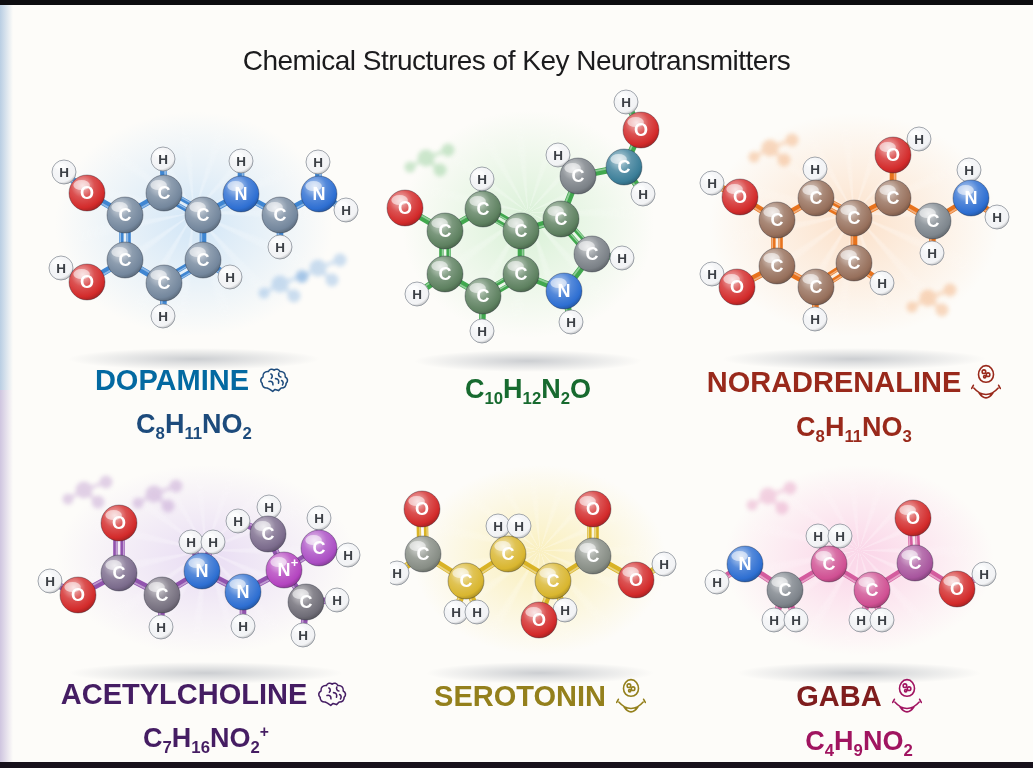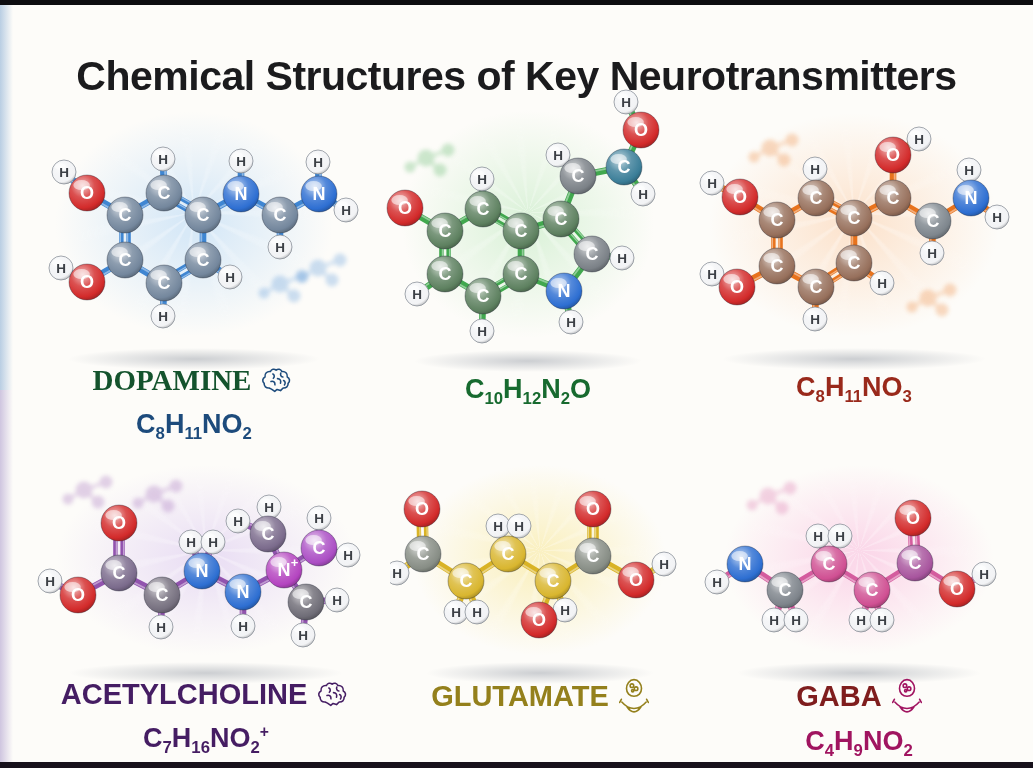--- a/index.html
+++ b/index.html
@@ -8,21 +8,21 @@
     background:#fdfcf9;font-family:"Liberation Sans",sans-serif;
   }
   .bar-top{position:absolute;top:0;left:0;right:0;height:5px;background:#0d0d10;z-index:9;}
   .bar-bottom{position:absolute;bottom:0;left:0;right:0;height:6px;background:#17111b;z-index:9;}
   .edge-left-top{position:absolute;left:0;top:0;width:13px;height:390px;z-index:8;
     background:linear-gradient(to right, rgba(140,175,212,.6), rgba(140,175,212,0));}
   .edge-left-bottom{position:absolute;left:0;top:390px;width:13px;height:372px;z-index:8;
     background:linear-gradient(to right, rgba(168,152,202,.55), rgba(168,152,202,0));}
   .title{
     position:absolute;top:26px;left:0;width:100%;text-align:center;
-    font-size:41px;font-weight:700;color:#1b1b1d;letter-spacing:-.5px;
+    font-size:28px;font-weight:400;color:#1b1b1d;letter-spacing:-.5px;
   }
   .card{position:absolute;}
   #card-dopamine{left:28px;top:88px;width:332px;}
   #card-serotonin{left:378px;top:86px;width:300px;}
   #card-noradrenaline{left:680px;top:90px;width:348px;}
   #card-acetylcholine{left:26px;top:446px;width:360px;}
   #card-glutamate{left:390px;top:446px;width:300px;}
   #card-gaba{left:698px;top:446px;width:322px;}
   .glow,.rays{position:absolute;left:-12px;right:-12px;top:-8px;pointer-events:none;}
   .rays{opacity:.55;}
@@ -240,21 +240,21 @@
         <text x="252" y="127" dy=".35em" text-anchor="middle" font-size="18" font-weight="bold" fill="#ffffff" font-family="&quot;Liberation Sans&quot;,sans-serif">C</text>
       </g>
       <g>
         <circle cx="291" cy="106" r="18" fill="url(#gr0-3)" stroke="rgba(30,35,50,.35)" stroke-width="1"></circle>
         <ellipse cx="285.6" cy="98.08" rx="8.280000000000001" ry="5.040000000000001" fill="rgba(255,255,255,.55)"></ellipse>
         <text x="291" y="106" dy=".35em" text-anchor="middle" font-size="18" font-weight="bold" fill="#ffffff" font-family="&quot;Liberation Sans&quot;,sans-serif">N</text>
       </g>
     </svg>
   <div class="shadow" style="top: 260px;"></div>
   <div class="label-row">
-    <span class="mol-name" style="color: #14532d; font-family: Liberation Serif, serif;">DOPAMINE</span>
+    <span class="mol-name" style="color: #0369a1;">DOPAMINE</span>
     <span class="mol-icon" style="color: rgb(29, 75, 124);">
         <svg width="34" height="28" viewBox="0 0 36 30" fill="none" stroke="currentColor" stroke-width="1.7" stroke-linecap="round" stroke-linejoin="round">
           <path d="M8.5 22.5c-3.2.3-5.7-2-5.3-4.9-2.4-2-1.9-5.6.9-6.9-.7-3.5 2.3-6.5 5.8-5.8C11 2.2 14 1.6 16 3.4c2-1.8 5-1.2 6.1 1.5 3.5-.7 6.5 2.3 5.8 5.8 2.8 1.3 3.3 4.9.9 6.9.4 2.9-2.1 5.2-5.3 4.9l-2.8 2.8-3.7-1.2-2.5 2-3.5-2.4-2.5-1.2z"></path>
           <path d="M12.5 7.5c1.8 1 2 3.2.5 4.6M21 6.5c-.8 1.8.2 3.8 2.2 4.2M10.5 15.5c2.6-.8 4.6.8 4.2 3.6M17.5 12.5c2.6 0 4 2 3.2 4.8M24 14.5c1.8 1 2.2 3 .9 4.7"></path>
         </svg>
       </span>
   </div>
   <div class="mol-formula" style="color: rgb(29, 75, 124);"><span>C</span><sub>8</sub><span>H</span><sub>11</sub><span>N</span><span>O</span><sub>2</sub></div>
 </section>
 
@@ -679,20 +679,33 @@
         <ellipse cx="247.6" cy="123.08" rx="8.280000000000001" ry="5.040000000000001" fill="rgba(255,255,255,.55)"></ellipse>
         <text x="253" y="131" dy=".35em" text-anchor="middle" font-size="18" font-weight="bold" fill="#ffffff" font-family="&quot;Liberation Sans&quot;,sans-serif">C</text>
       </g>
       <g>
         <circle cx="291" cy="108" r="18" fill="url(#gr2-4)" stroke="rgba(30,35,50,.35)" stroke-width="1"></circle>
         <ellipse cx="285.6" cy="100.08" rx="8.280000000000001" ry="5.040000000000001" fill="rgba(255,255,255,.55)"></ellipse>
         <text x="291" y="108" dy=".35em" text-anchor="middle" font-size="18" font-weight="bold" fill="#ffffff" font-family="&quot;Liberation Sans&quot;,sans-serif">N</text>
       </g>
     </svg>
   <div class="shadow" style="top: 258px;"></div>
+  <div class="label-row">
+    <span class="mol-name" style="color: rgb(153, 41, 27);">NORADRENALINE</span>
+    <span class="mol-icon" style="color: rgb(153, 41, 27);">
+        <svg width="30" height="36" viewBox="0 0 32 38" fill="none" stroke="currentColor" stroke-width="1.7" stroke-linecap="round" stroke-linejoin="round">
+          <path d="M16 1.5c-4.8 0-8 4.8-8 9.5 0 4.8 3.4 8.3 8 8.3s8-3.5 8-8.3c0-4.7-3.2-9.5-8-9.5z"></path>
+          <circle cx="13.8" cy="8" r="1.9"></circle>
+          <circle cx="18.2" cy="11.2" r="1.9"></circle>
+          <circle cx="14.6" cy="13.4" r="1.2"></circle>
+          <path d="M3 25.5c4 4.6 8.7 6.9 13 6.9s9-2.3 13-6.9M8.5 30.5c2.3 3.6 4.9 5.4 7.5 5.4s5.2-1.8 7.5-5.4"></path>
+          <path d="M2.5 22.5l-1.8 3.4M29.5 22.5l1.8 3.4"></path>
+        </svg>
+      </span>
+  </div>
   <div class="mol-formula" style="color: rgb(153, 41, 27);"><span>C</span><sub>8</sub><span>H</span><sub>11</sub><span>N</span><span>O</span><sub>3</sub></div>
 </section>
 
 <section class="card" id="card-acetylcholine">
   <div class="glow" style="height: 244px; background: radial-gradient(closest-side, rgba(234, 223, 244, 0.95) 10%, rgba(234, 223, 244, 0) 78%);"></div>
   <div class="rays" style="height: 244px; background: repeating-conic-gradient(from 5deg at 50% 46%, rgba(255, 255, 255, 0) 0deg, rgba(255, 255, 255, 0) 9deg, rgba(255, 255, 255, 0.6) 12deg, rgba(255, 255, 255, 0.6) 15deg, rgba(255, 255, 255, 0) 18deg, rgba(255, 255, 255, 0) 24deg); mask-image: radial-gradient(closest-side, rgba(0, 0, 0, 0.85) 15%, rgba(0, 0, 0, 0) 70%);"></div>
   <svg class="mol" viewBox="0 0 360 228" width="360" height="228">
       <defs>
         <filter id="blur-3" x="-50%" y="-50%" width="200%" height="200%">
           <feGaussianBlur stdDeviation="2"></feGaussianBlur>
@@ -1069,21 +1082,21 @@
         <text x="203" y="63" dy=".35em" text-anchor="middle" font-size="18" font-weight="bold" fill="#ffffff" font-family="&quot;Liberation Sans&quot;,sans-serif">O</text>
       </g>
       <g>
         <circle cx="246" cy="134" r="18" fill="url(#gr4-1)" stroke="rgba(30,35,50,.35)" stroke-width="1"></circle>
         <ellipse cx="240.6" cy="126.08" rx="8.280000000000001" ry="5.040000000000001" fill="rgba(255,255,255,.55)"></ellipse>
         <text x="246" y="134" dy=".35em" text-anchor="middle" font-size="18" font-weight="bold" fill="#ffffff" font-family="&quot;Liberation Sans&quot;,sans-serif">O</text>
       </g>
     </svg>
   <div class="shadow" style="top: 216px;"></div>
   <div class="label-row">
-    <span class="mol-name" style="color: rgb(148, 128, 28);">GLUTAMATE</span>
+    <span class="mol-name" style="color: rgb(148, 128, 28);">SEROTONIN</span>
     <span class="mol-icon" style="color: rgb(148, 128, 28);">
         <svg width="30" height="36" viewBox="0 0 32 38" fill="none" stroke="currentColor" stroke-width="1.7" stroke-linecap="round" stroke-linejoin="round">
           <path d="M16 1.5c-4.8 0-8 4.8-8 9.5 0 4.8 3.4 8.3 8 8.3s8-3.5 8-8.3c0-4.7-3.2-9.5-8-9.5z"></path>
           <circle cx="13.8" cy="8" r="1.9"></circle>
           <circle cx="18.2" cy="11.2" r="1.9"></circle>
           <circle cx="14.6" cy="13.4" r="1.2"></circle>
           <path d="M3 25.5c4 4.6 8.7 6.9 13 6.9s9-2.3 13-6.9M8.5 30.5c2.3 3.6 4.9 5.4 7.5 5.4s5.2-1.8 7.5-5.4"></path>
           <path d="M2.5 22.5l-1.8 3.4M29.5 22.5l1.8 3.4"></path>
         </svg>
       </span>

